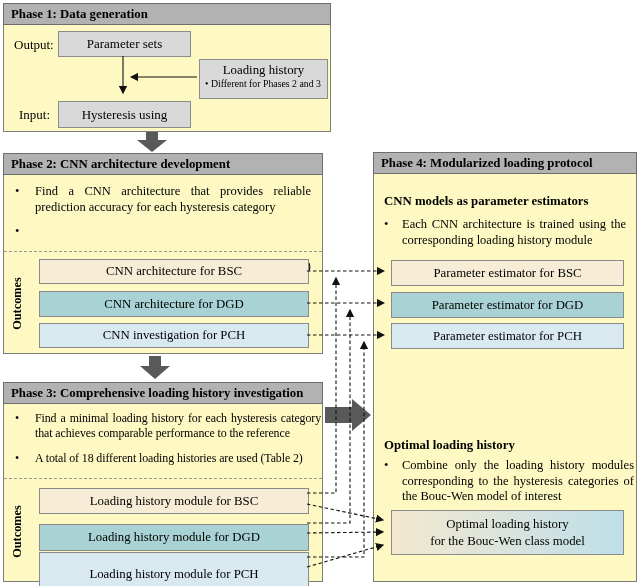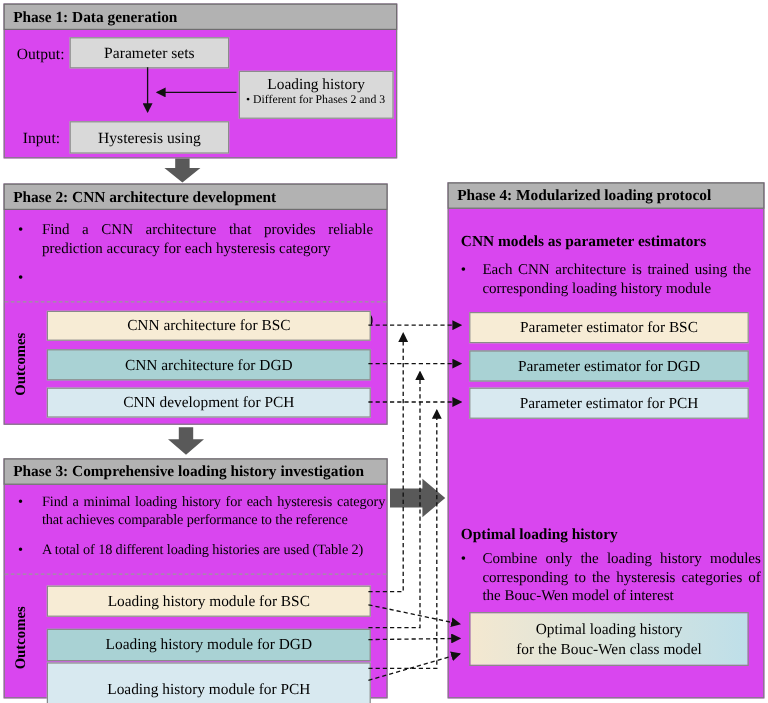--- a/index.html
+++ b/index.html
@@ -1,20 +1,20 @@
 <!DOCTYPE html>
 <html style="--bsc: #f7ecd5; --dgd: #a9d2d4; --pch: #d8e9f0; --header_bg: #b2b2b2; --gray_box: #d9d9d9; --arrow: #595959; --optimal_left: #f4e8d0; --optimal_right: #bedfe9;"><head>
 <meta charset="utf-8">
 <style>
   html,body{margin:0;padding:0;background:#fff;}
   .canvas{
     position:relative;width:640px;height:586px;background:#fff;overflow:hidden;
     font-family:"Liberation Serif","DejaVu Serif",serif;color:#000;
   }
-  .container{position:absolute;background:#d946ef;border:1px solid #7d7d7d;box-sizing:border-box;}
+  .container{position:absolute;background:#fef9c3;border:1px solid #7d7d7d;box-sizing:border-box;}
   .phase-header{
     position:absolute;left:-1px;right:-1px;top:-1px;height:22px;
     background:var(--header_bg);border:1px solid #6e6e6e;box-sizing:border-box;
     font-weight:bold;font-size:12.8px;line-height:20px;padding-left:7px;
     white-space:nowrap;overflow:hidden;
   }
   .bullet{position:absolute;display:flex;}
   .bullet .mark{flex:none;width:20px;font-size:12.5px;line-height:15.5px;}
   .bullet .txt{text-align:justify;font-size:12.5px;line-height:15.5px;}
   .small-bullets .mark{width:18px;}
@@ -85,21 +85,21 @@
     </div>
 
     <div class="sep-dashed" style="top:97px;"></div>
 
     <div class="outcomes-wrap" style="left:0px;top:103px;width:26px;height:92px;">
       <span>Outcomes</span>
     </div>
 
     <div class="obox bsc" style="left:35px;top:105px;width:270px;height:25px;">CNN architecture for BSC</div>
     <div class="obox dgd" style="left:35px;top:137px;width:270px;height:26px;">CNN architecture for DGD</div>
-    <div class="obox pch" style="left:35px;top:169px;width:270px;height:25px;">CNN development for PCH</div>
+    <div class="obox pch" style="left:35px;top:169px;width:270px;height:25px;">CNN investigation for PCH</div>
   </div>
 
   <div class="container" style="left:3px;top:382px;width:320px;height:200px;">
     <div class="phase-header">Phase 3: Comprehensive loading history investigation</div>
 
     <div class="bullet p3" style="left:11px;top:28px;width:306px;">
       <span class="mark">•</span>
       <span class="txt" style="width:286px;">Find a minimal loading history for each hysteresis category that achieves comparable performance to the reference</span>
     </div>
     <div class="bullet p3" style="left:11px;top:68px;width:306px;">

